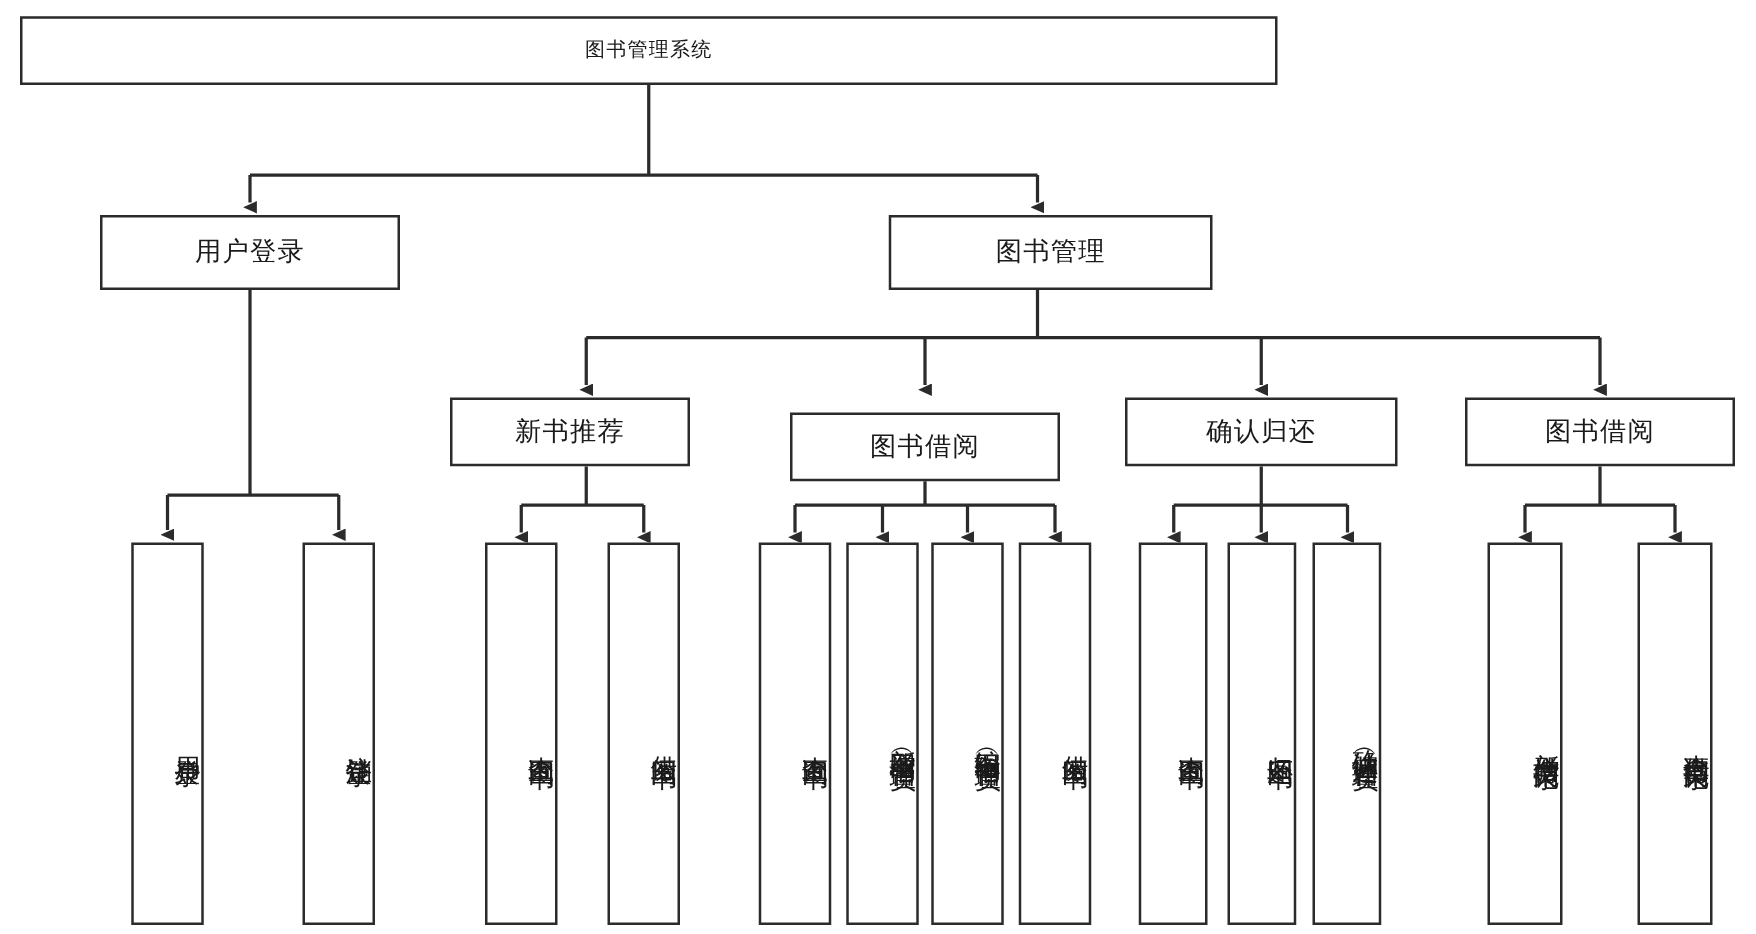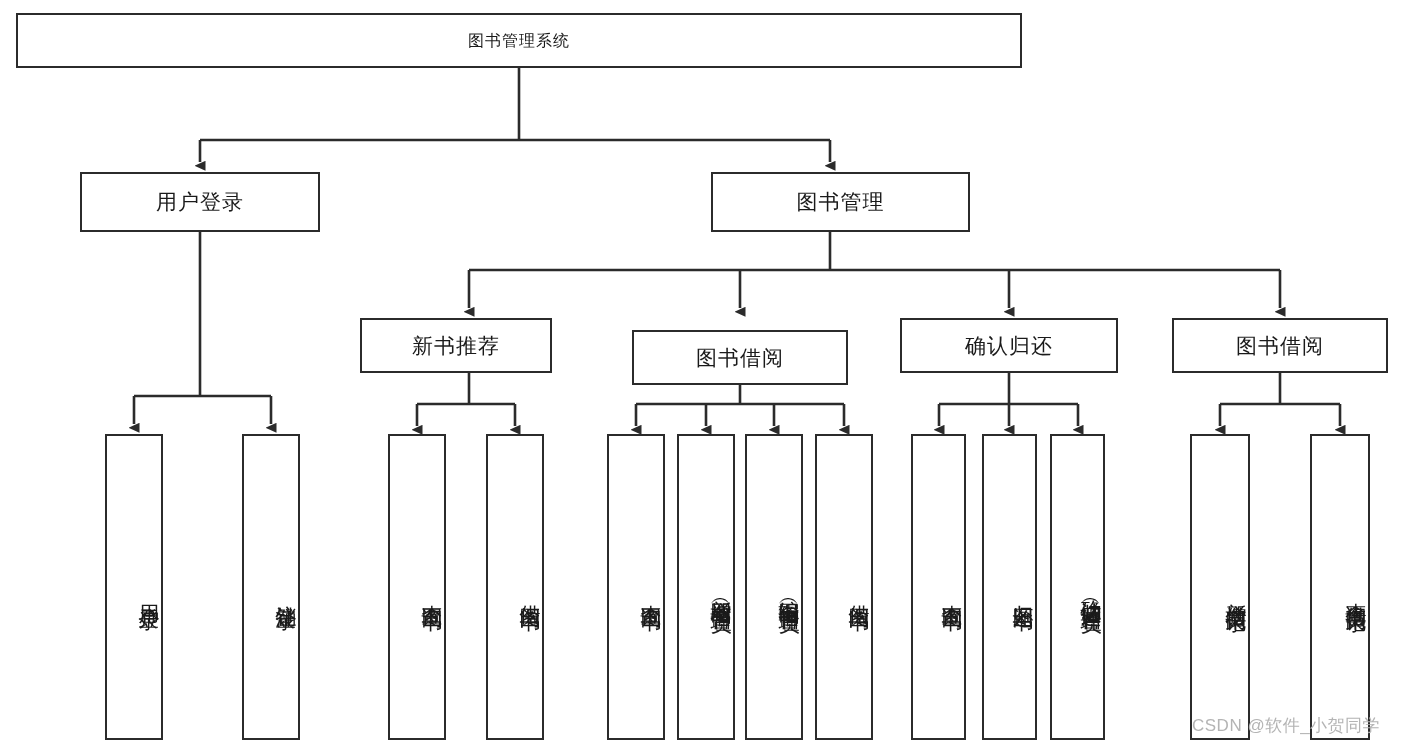--- a/index.html
+++ b/index.html
@@ -184,15 +184,14 @@
   <div class="node vertical" style="left: 1050px; top: 434px; width: 55px; height: 306px;">
     <span class="vtext">确认归还（管理员）</span>
   </div>
   <div class="node vertical" style="left: 1190px; top: 434px; width: 60px; height: 306px;">
     <span class="vtext">新增借阅记录</span>
   </div>
   <div class="node vertical" style="left: 1310px; top: 434px; width: 60px; height: 306px;">
     <span class="vtext">查询借阅记录</span>
   </div>
 
-  <div class="watermark">CSDN @软件_小贺同学</div>
 
 </div>
 
 </body></html>

